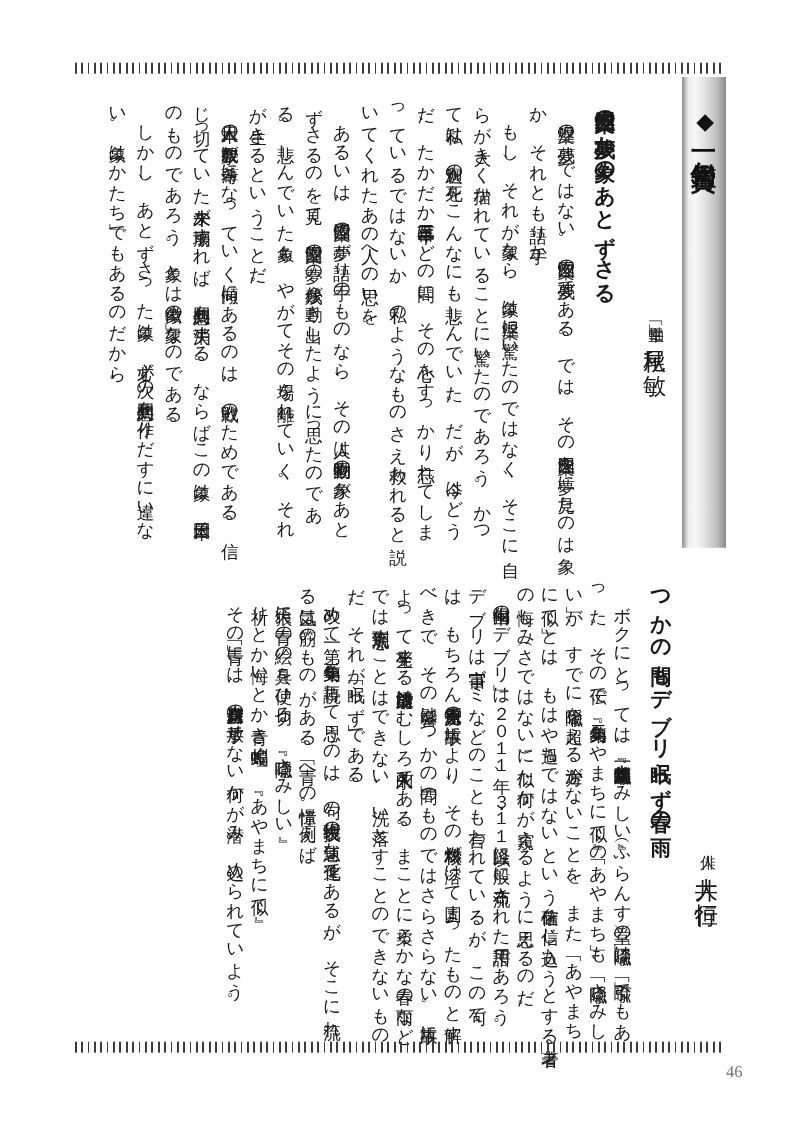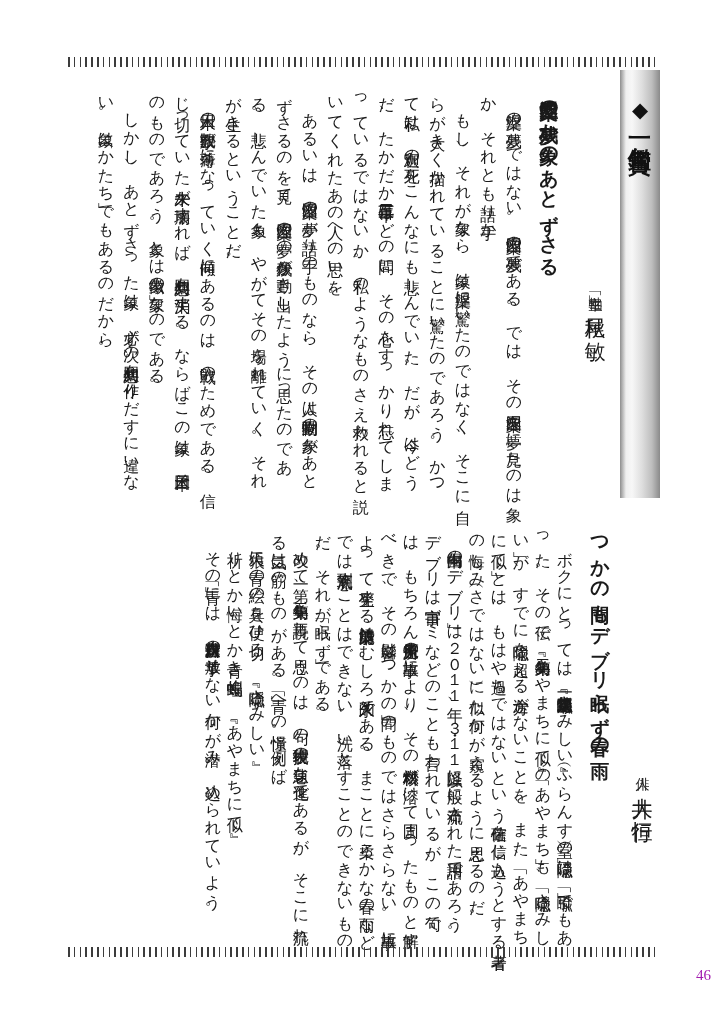--- a/index.html
+++ b/index.html
@@ -47,21 +47,21 @@
   }
   .article-title-bottom{padding-top:8px;margin-right:16px;margin-left:12px;}
 
   
   .article-body p{margin:0;text-indent:1em;}
   .article-body-top{padding-top:16px;font-size:16px;line-height:25.5px;}
   .article-body-bottom{padding-top:8px;font-size:16px;line-height:22px;}
   .haiku .haiku-source{margin-top:28px;}
 
   .page-number{
-    position:absolute;left:696px;top:967px;font-size:15px;color:#a21caf;
+    position:absolute;left:660px;top:967px;font-size:15px;color:#737373;
     font-family:"Liberation Serif","DejaVu Serif",serif;
   }
 </style>
 </head>
 <body>
 
 <div class="page">
 
   <div class="rule rule-top"></div>
 

